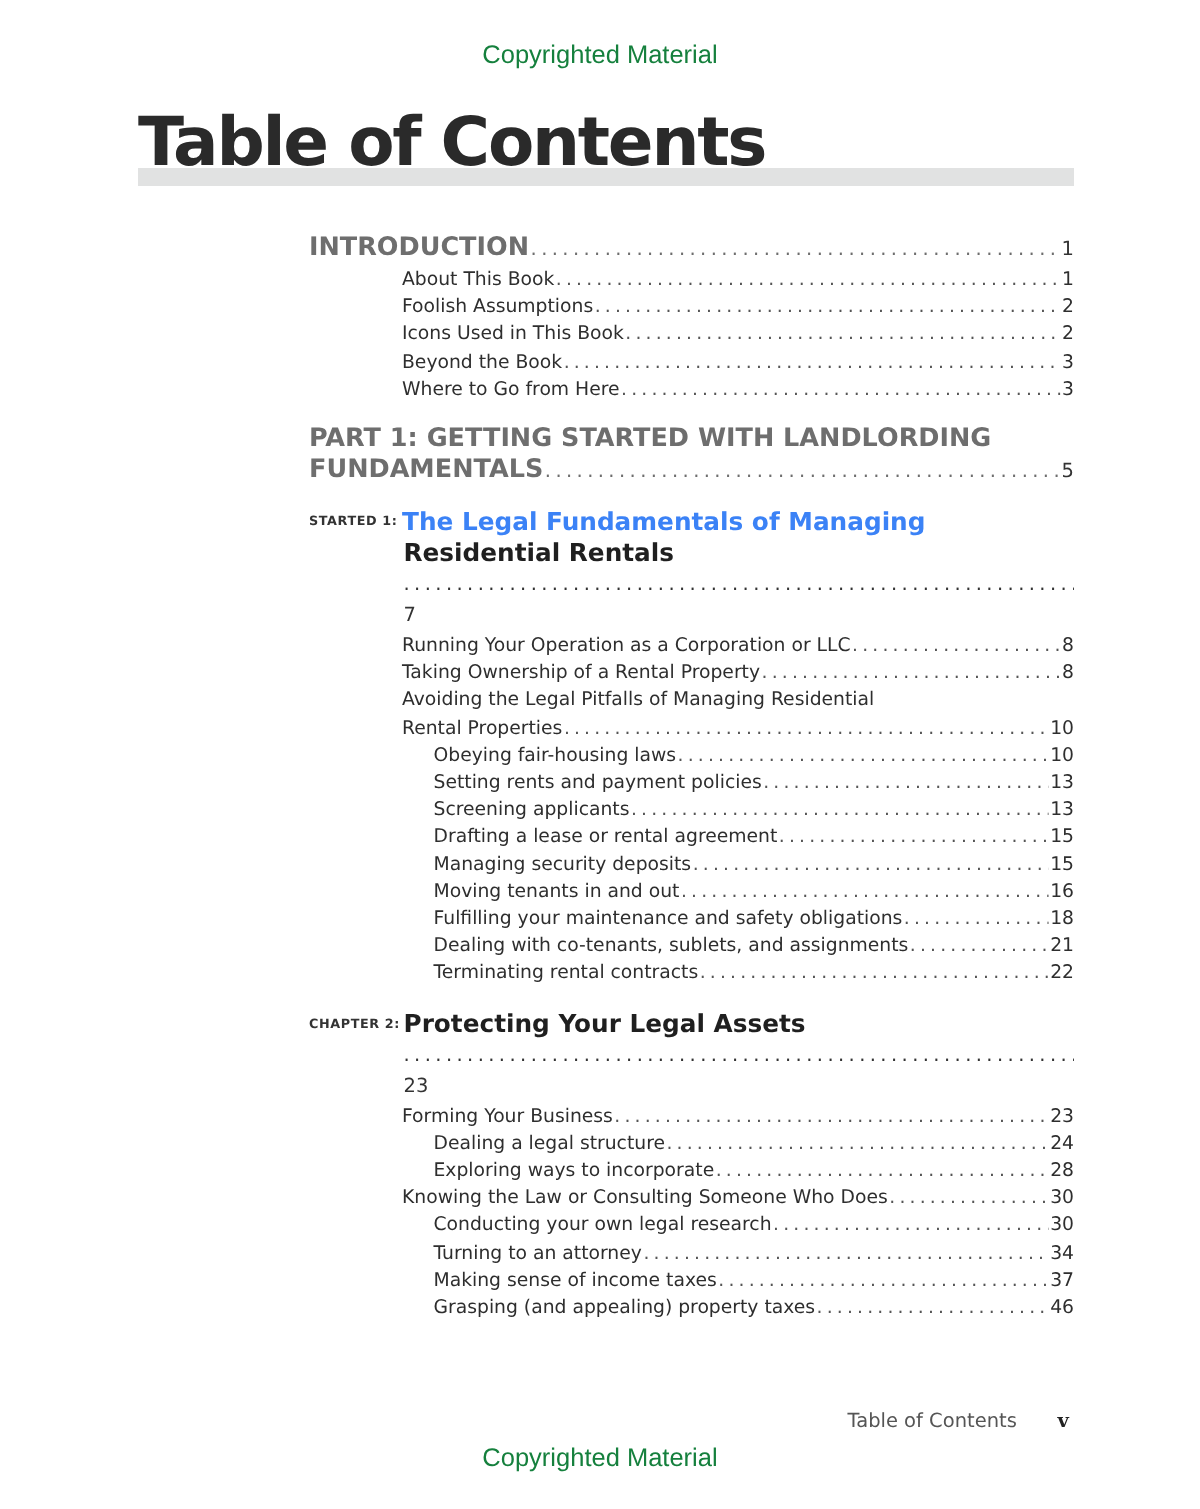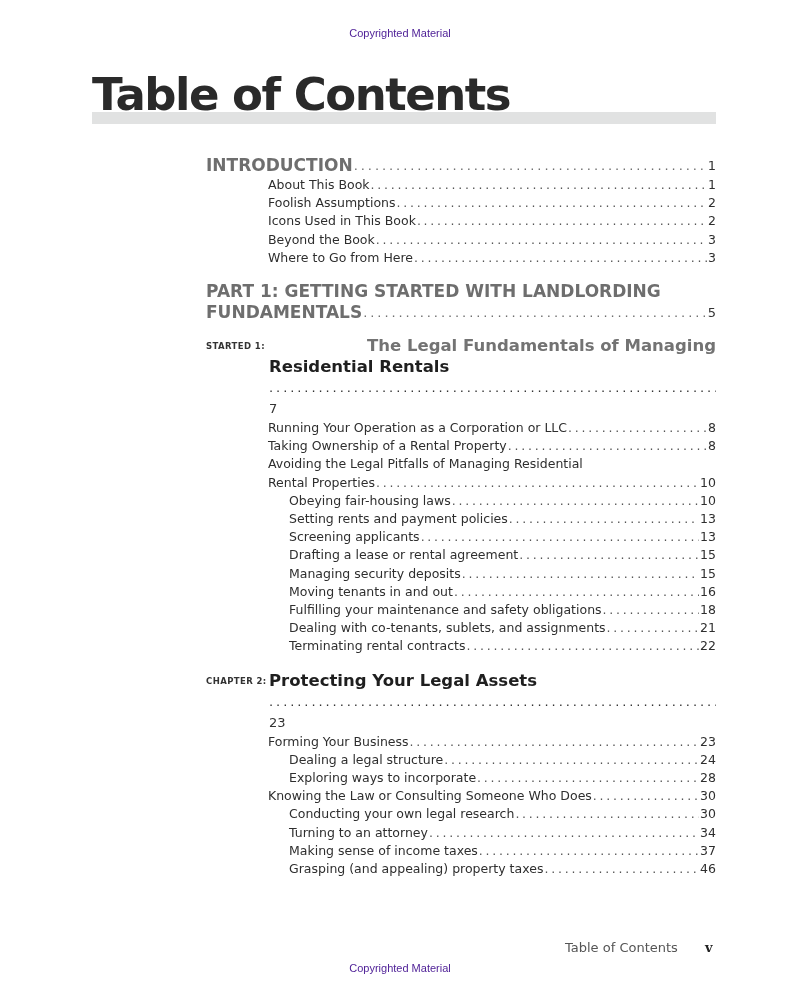--- a/index.html
+++ b/index.html
@@ -1,38 +1,38 @@
 <!DOCTYPE html>
 <html><head>
   <meta charset="utf-8">
   <style>
     html, body { margin: 0; padding: 0; background: #ffffff; }
     body { width: 800px; height: 1006px; position: relative; overflow: hidden; font-family: "DejaVu Sans", sans-serif; color: #2b2b2b; }
-    .copyright { position: absolute; left: 0; width: 800px; text-align: center; font-family: "Liberation Sans", sans-serif; font-size: 11px; color: #4c1d95; }
+    .copyright { position: absolute; left: 0; width: 800px; text-align: center; font-family: "Liberation Sans", sans-serif; font-size: 17px; color: #15803d; }
     .copyright.top { top: 27px; }
     .copyright.bottom { top: 962px; }
     .title-wrap { position: absolute; left: 92px; top: 68px; width: 624px; }
     .title { font-family: "DejaVu Sans", sans-serif; font-weight: bold; font-size: 45px; letter-spacing: -1.5px; color: #2a2a2a; line-height: 54px; position: relative; z-index: 2; }
     .title-bar { position: absolute; left: 0; top: 44px; width: 624px; height: 12px; background: #e1e2e2; z-index: 1; }
     .toc { position: absolute; left: 206px; top: 155px; width: 510px; }
     .row { display: flex; align-items: baseline; white-space: nowrap; overflow: hidden; }
     .row .t { flex: 0 0 auto; }
     .row .d { flex: 1 1 auto; overflow: hidden; color: #555; margin: 0 1px; }
     .row .d::after { content: " . . . . . . . . . . . . . . . . . . . . . . . . . . . . . . . . . . . . . . . . . . . . . . . . . . . . . . . . . . . . . . . . . . . . . . . . . . . . . . . . . . . . . . . . . . . . . . . . . . . . . . . . . . . . . . . . . . . . . . . . . . . . ."; letter-spacing: -0.6px; }
     .row .p { flex: 0 0 auto; }
-    .part { font-size: 17px; font-weight: bold; color: #6e6e6e; line-height: 21px; align-items: center; }
+    .part { font-size: 17px; font-weight: bold; color: #6e6e6e; line-height: 21px; }
     .part .d { color: #6e6e6e; font-weight: normal; font-size: 13px; }
     .part .p { font-weight: normal; font-size: 13px; color: #333; }
     .part-line1 { font-size: 17px; font-weight: bold; color: #6e6e6e; line-height: 21px; }
     .sec { font-size: 12.5px; line-height: 18.2px; color: #2e2e2e; padding-left: 62px; }
     .sub { font-size: 12.5px; line-height: 18.2px; color: #2e2e2e; padding-left: 83px; align-items: center; }
     .sec-line1 { font-size: 12.5px; line-height: 18.2px; color: #2e2e2e; padding-left: 62px; }
     .chapter { position: relative; padding-left: 62px; }
     .chapter .label { position: absolute; left: 0; top: 6px; font-size: 8.5px; font-weight: bold; letter-spacing: 0.4px; color: #333; }
-    .chapter .ct1 { font-size: 16.5px; font-weight: bold; color: #737373; line-height: 21px; text-align: right; }
+    .chapter .ct1 { font-size: 16.5px; font-weight: bold; color: #3b82f6; line-height: 21px; }
     .chapter .row { font-size: 16.5px; font-weight: bold; color: #1f1f1f; line-height: 21px; flex-direction: column; }
     .chapter .row .d, .chapter .row .p { font-weight: normal; font-size: 13px; color: #333; }
     .gap-intro { height: 14px; }
     .gap-part { height: 12px; }
     .gap-ch { height: 14px; }
     .footer { position: absolute; top: 940px; left: 565px; font-size: 13px; color: #555; }
     .footer .folio { position: absolute; left: 140px; top: 0; font-family: "DejaVu Serif", serif; font-weight: bold; color: #222; font-size: 13px; }
   </style>
 </head>
 <body>

